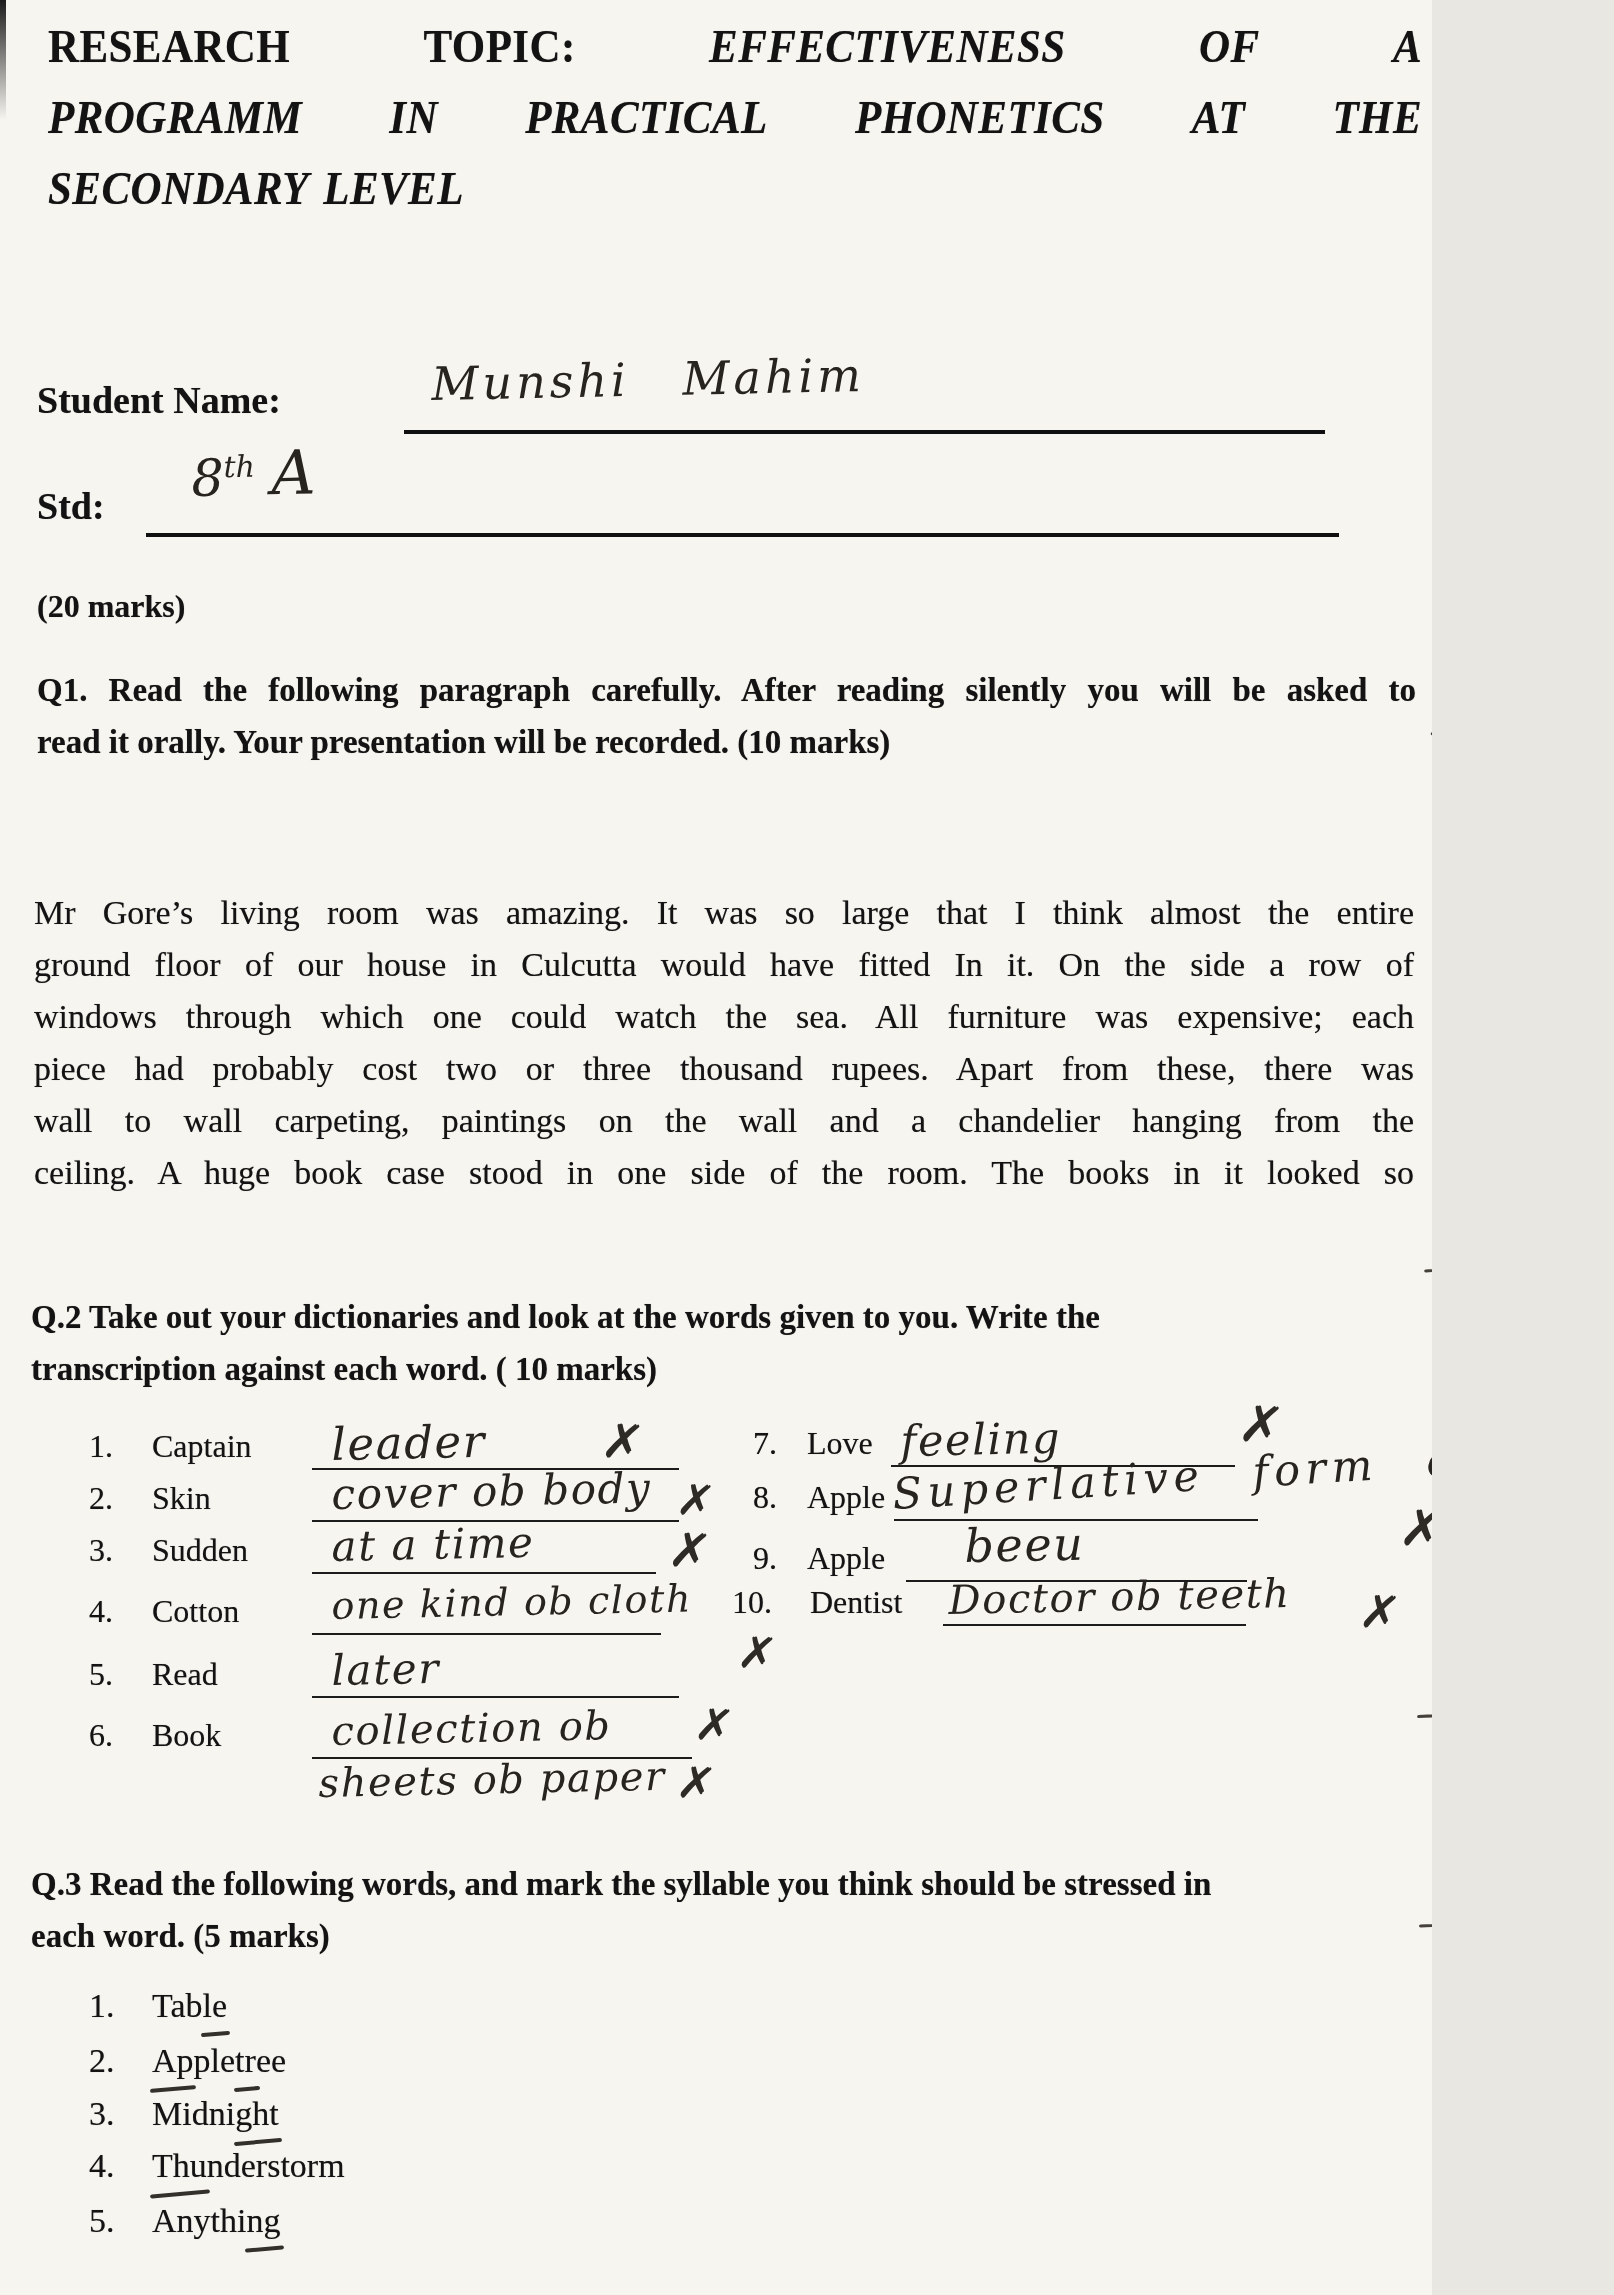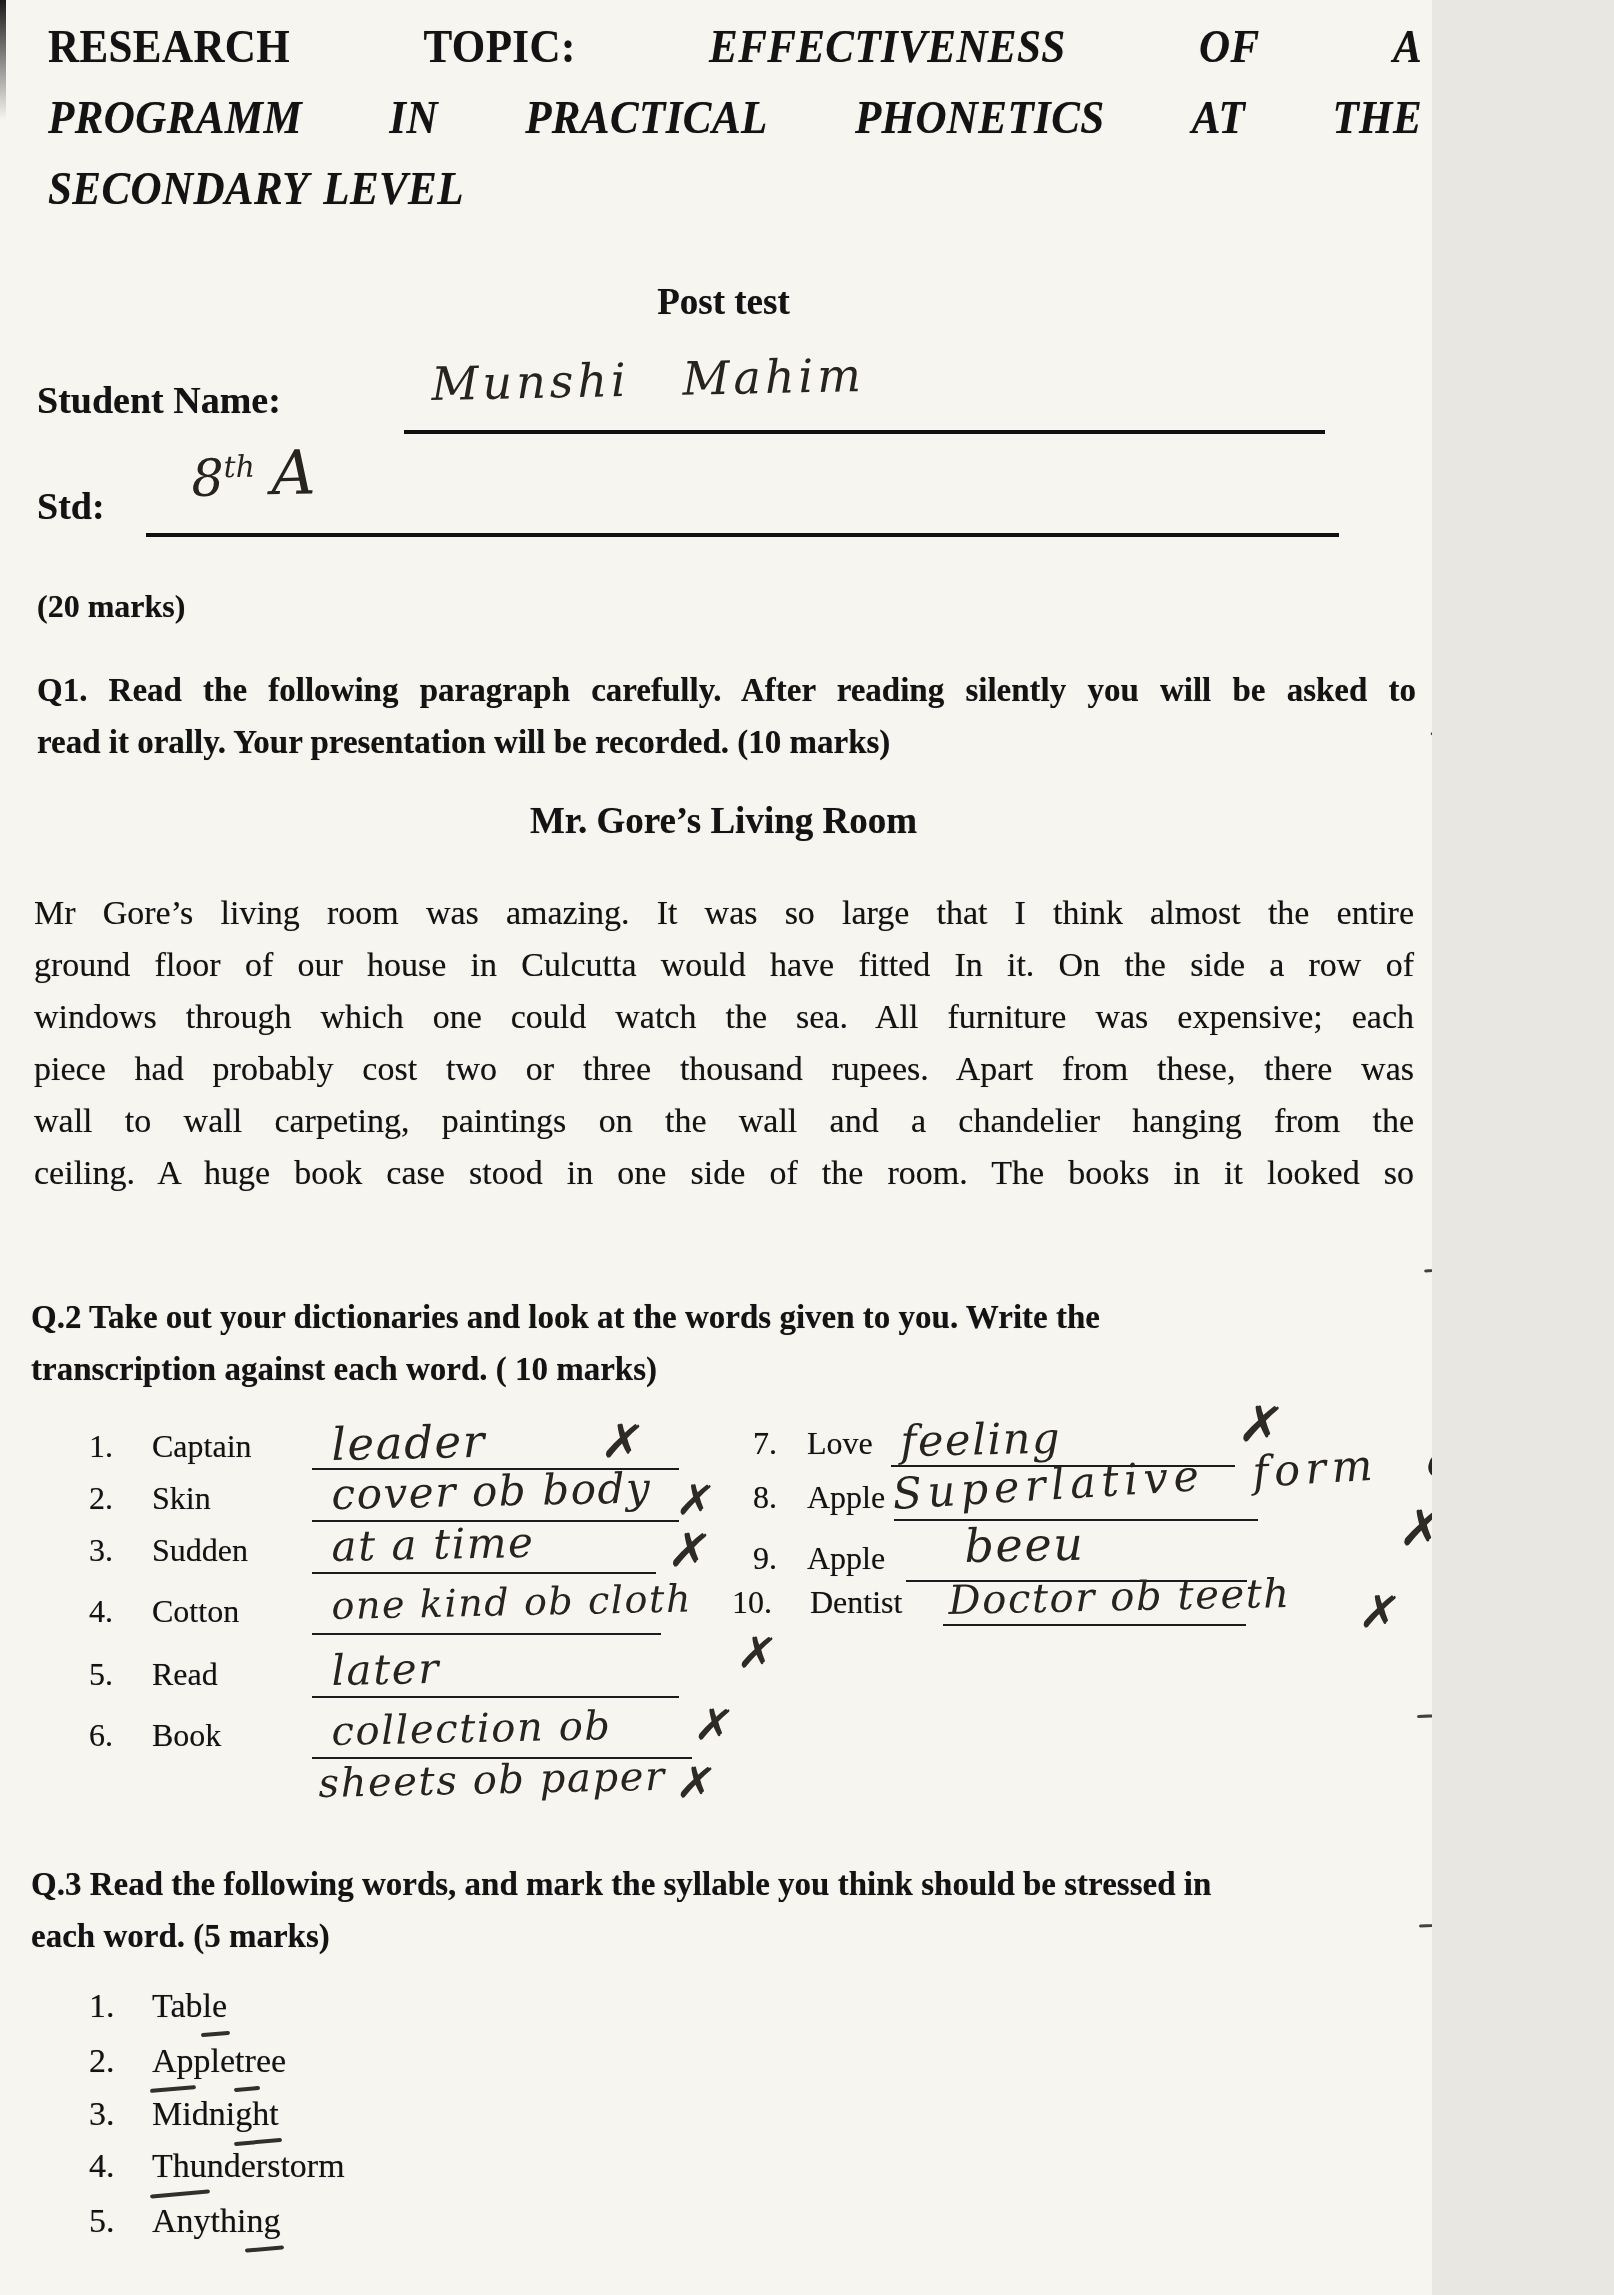--- a/index.html
+++ b/index.html
@@ -46,38 +46,36 @@
         <span style="font-style: italic;">PROGRAMM</span>
         <span style="font-style: italic;">IN</span>
         <span style="font-style: italic;">PRACTICAL</span>
         <span style="font-style: italic;">PHONETICS</span>
         <span style="font-style: italic;">AT</span>
         <span style="font-style: italic;">THE</span>
       </div>
       <div class="abs title-line print" style="top: 163px;"><span style="font-style: italic; margin-right: 14.4px;">SECONDARY</span><span style="font-style: italic; margin-right: 14.4px;">LEVEL</span></div>
     </div>
 
-  <div class="abs subtitle print" style="top:280px;">Post test</div>
 
   <div class="abs label print" style="left:37px;top:378px;">Student Name:</div>
   <div class="abs hw" style="left:432px;top:357px;font-size:46px;letter-spacing:4px;word-spacing:34px;">Munshi Mahim</div>
   <div class="abs rule" style="left:404px;top:430px;width:921px;"></div>
 
   <div class="abs label print" style="left:37px;top:484px;">Std:</div>
   <div class="abs hw" style="left:192px;top:439px;font-size:51px;"><span>8</span><sup style="font-size:30px;">th</sup> <span style="font-size:61px;">A</span></div>
   <div class="abs rule" style="left:146px;top:533px;width:1193px;"></div>
 
   <div class="abs label print" style="left:37px;top:588px;font-size:32px;">(20 marks)</div>
 
   <div id="q1-block">
       <div class="abs qhead print jl" style="left: 37px; top: 665px; width: 1379px;">Q1. Read the following paragraph carefully. After reading silently you will be asked to</div>
       <div class="abs qhead print" style="left: 37px; top: 717px;">read it orally. Your presentation will be recorded. (10 marks)</div>
     </div>
 
-  <div class="abs heading print" style="top:799px;">Mr. Gore’s Living Room</div>
   <div id="passage-block" class="abs print" style="left:34px;top:887px;width:1380px;">
       <div class="pline jl">Mr Gore’s living room was amazing. It was so large that I think almost the entire</div>
       <div class="pline jl">ground floor of our house in Culcutta would have fitted In it. On the side a row of</div>
       <div class="pline jl">windows through which one could watch the sea. All furniture was expensive; each</div>
       <div class="pline jl">piece had probably cost two or three thousand rupees. Apart from these, there was</div>
       <div class="pline jl">wall to wall carpeting, paintings on the wall and a chandelier hanging from the</div>
       <div class="pline jl">ceiling. A huge book case stood in one side of the room. The books in it looked so</div>
     </div>
 
   <div id="q2-block">

